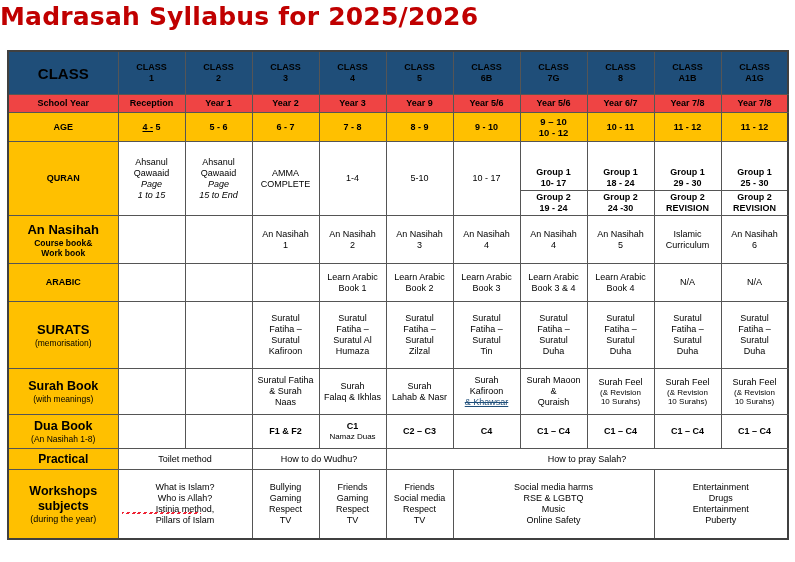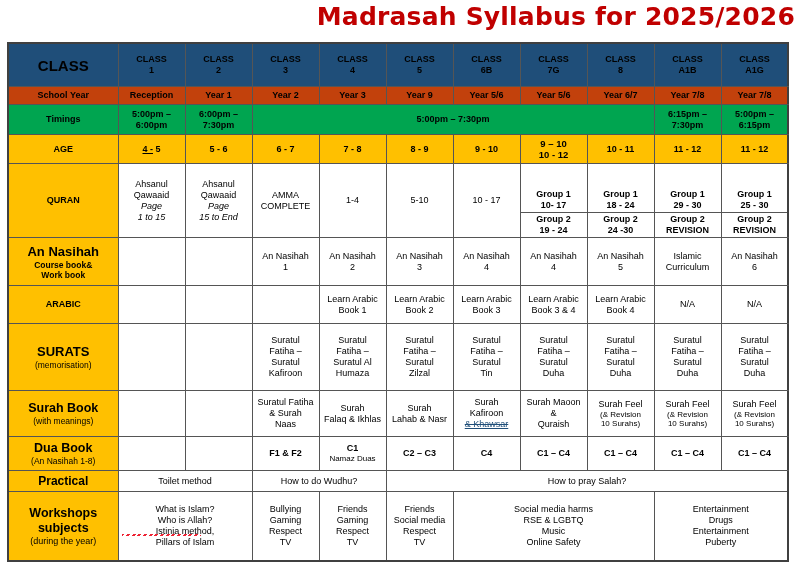--- a/index.html
+++ b/index.html
@@ -5,27 +5,27 @@
   html,body{margin:0;padding:0;}
   body{
     width:795px;height:562px;overflow:hidden;
     background:#ffffff;
     font-family:"Liberation Sans","DejaVu Sans",sans-serif;
     -webkit-font-smoothing:antialiased;
   }
   .page{position:relative;width:795px;height:562px;box-sizing:border-box;}
 
   .title{
-    text-align:right;
+    text-align:left;
     color:#C00000;
     font-weight:bold;
     font-size:25px;
     letter-spacing:.2px;
     line-height:30px;
-    padding:2px 0 10px 0;
+    padding:2px 0 18px 0;
     font-family:"DejaVu Sans",sans-serif;
   }
 
   table.syllabus{
     border-collapse:collapse;
     table-layout:fixed;
     width:781px;
     margin:0 7px;
     border:2px solid #404040;
   }
@@ -53,21 +53,21 @@
     font-size:15px;
     line-height:17px;
     height:40px;
     border-color:#2d5e8c;
   }
   td.hdr.hdr-left{font-size:15px;}
   td.hdr .l2{display:block;}
 
   
   td.red{
-    background:#c2410c;color:#fff;font-weight:bold;
+    background:#ef4444;color:#fff;font-weight:bold;
     font-size:9.5px;line-height:11px;height:15px;
     border-color:#d22;
   }
 
   
   td.green{
     background:#00A550;color:#fff;font-weight:bold;
     font-size:9.5px;line-height:11px;height:27px;
     border-color:#0c6;
   }
@@ -200,28 +200,20 @@
         <td class="red">Year 2</td>
         <td class="red">Year 3</td>
         <td class="red">Year 9</td>
         <td class="red">Year 5/6</td>
         <td class="red">Year 5/6</td>
         <td class="red">Year 6/7</td>
         <td class="red">Year 7/8</td>
         <td class="red">Year 7/8</td>
       </tr>
 
-      <tr>
-        <td class="green">Timings</td>
-        <td class="green">5:00pm – 6:00pm</td>
-        <td class="green">6:00pm – 7:30pm</td>
-        <td class="green" colspan="6">5:00pm – 7:30pm</td>
-        <td class="green">6:15pm – 7:30pm</td>
-        <td class="green">5:00pm – 6:15pm</td>
-      </tr>
 
       <tr>
         <td class="amber age agebig">AGE</td>
         <td class="amber age"><span class="u">4 -</span><span> 5</span></td>
         <td class="amber age">5 - 6</td>
         <td class="amber age">6 - 7</td>
         <td class="amber age">7 - 8</td>
         <td class="amber age">8 - 9</td>
         <td class="amber age">9 - 10</td>
         <td class="amber age">

